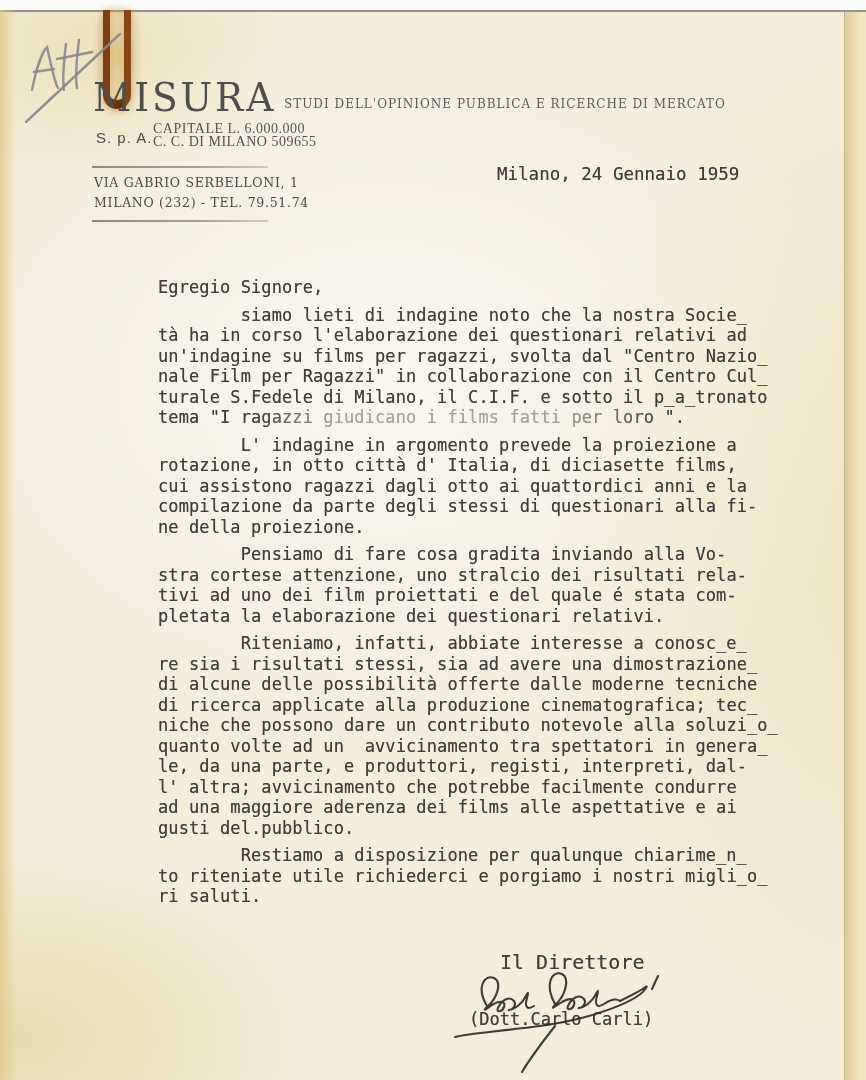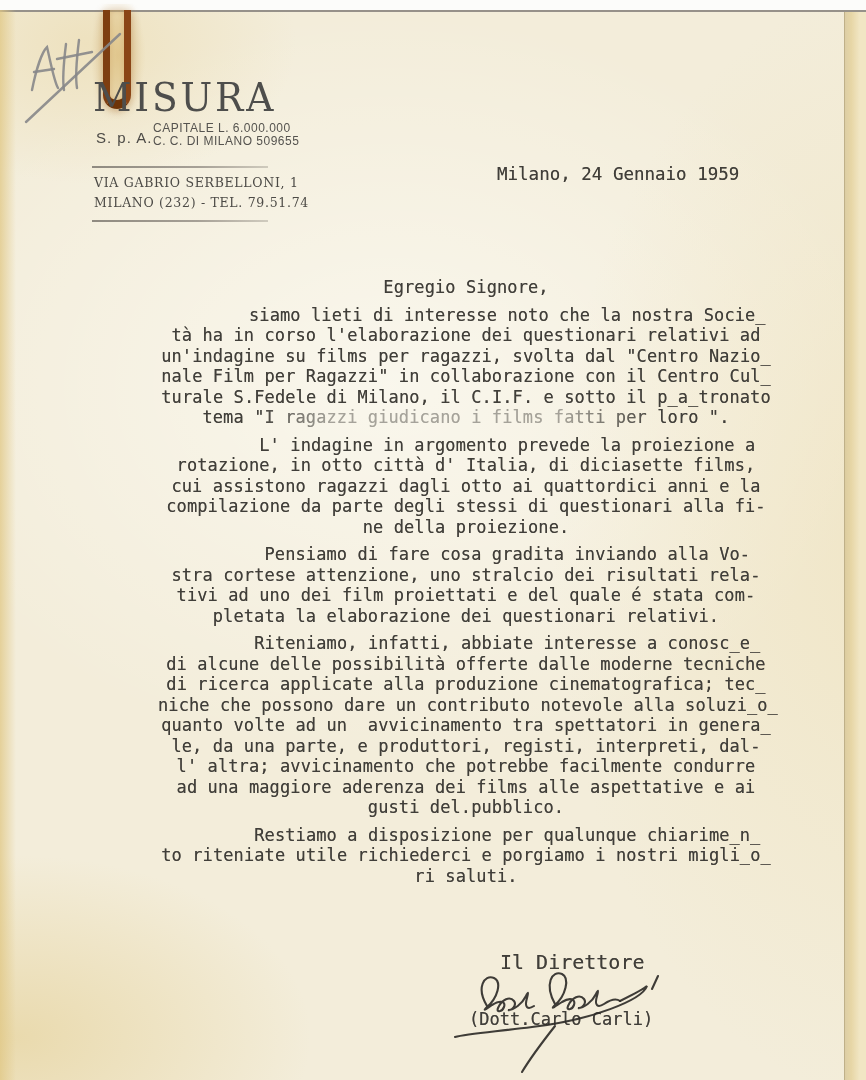--- a/index.html
+++ b/index.html
@@ -30,31 +30,31 @@
 
   
   .pencil{position:absolute;left:16px;top:24px;width:112px;height:104px;}
   .pencil path{fill:none;stroke:#87878a;stroke-width:2.4;stroke-linecap:round;opacity:.9;}
   .brand{position:absolute;left:93px;top:74px;font-family:"DejaVu Serif",serif;
     font-size:40px;letter-spacing:3px;color:#4e4e4c;transform:scaleX(.94);transform-origin:left;}
   .tagline{position:absolute;left:284px;top:97px;font-family:"DejaVu Serif",serif;
     font-size:12px;letter-spacing:1px;color:#5a5a57;}
   .spa{position:absolute;left:96px;top:129px;font-family:Liberation Sans, sans-serif;
     font-size:15px;color:#4c4a46;letter-spacing:1px;}
-  .caps{position:absolute;left:153px;top:122px;font-family:Liberation Sans, sans-serif;
-    font-size:12px;letter-spacing:.5px;color:#55534f;line-height:13px;}
+  .caps{position:absolute;left:153px;top:122px;font-family:Liberation Serif, serif;
+    font-size:14px;letter-spacing:.5px;color:#55534f;line-height:13px;}
   .rule{position:absolute;left:92px;width:176px;height:2px;
     background:linear-gradient(90deg,#8f8a80,#a6a096 60%,rgba(150,145,135,.4));}
   .rule1{top:166px;} .rule2{top:220px;}
   .addr{position:absolute;left:94px;font-family:"DejaVu Serif",serif;
     font-size:12.5px;letter-spacing:.7px;color:#4c4a46;}
   .addr1{top:175px;} .addr2{top:195px;}
 
   
-  .typed{color:#403e39;text-shadow:0 0 .5px rgba(64,62,57,.65);text-align:center;}
+  .typed{color:#403e39;text-shadow:0 0 .5px rgba(64,62,57,.65);}
   .date{position:absolute;left:497px;top:164px;font-size:17.5px;}
   .body{position:absolute;left:158px;top:277px;width:616px;font-size:17px;letter-spacing:.1px;}
   .ln{white-space:pre;line-height:20.5px;height:20.5px;}
   .para{margin-top:7px;}
   .fade-a{-webkit-mask-image:linear-gradient(90deg,#000 45%,rgba(0,0,0,.45) 58% 88%,#000 97%);
           mask-image:linear-gradient(90deg,#000 45%,rgba(0,0,0,.45) 58% 88%,#000 97%);}
   .fade-b{-webkit-mask-image:linear-gradient(90deg,#000 16%,rgba(0,0,0,.45) 28% 66%,#000 82%);
           mask-image:linear-gradient(90deg,#000 16%,rgba(0,0,0,.45) 28% 66%,#000 82%);}
   .fade-c{-webkit-mask-image:linear-gradient(90deg,#000 2%,rgba(0,0,0,.4) 9% 38%,#000 52%);
           mask-image:linear-gradient(90deg,#000 2%,rgba(0,0,0,.4) 9% 38%,#000 52%);}
@@ -79,37 +79,38 @@
   <svg class="pencil" viewBox="0 0 112 104">
     <path d="M104,10 L10,98"></path>
     <path d="M16,66 C20,46 26,28 31,23 C35,40 38,57 42,64"></path>
     <path d="M18,48 L38,45"></path>
     <path d="M50,20 C48,36 46,54 48,66"></path>
     <path d="M63,16 C61,32 59,52 61,64"></path>
     <path d="M41,35 L76,28"></path>
   </svg>
 
   <div class="brand">MISURA</div>
+  <div class="tagline">STUDI DELL'OPINIONE PUBBLICA E RICERCHE DI MERCATO</div>
   <div class="spa">S. p. A.</div>
   <div class="caps">
     <div>CAPITALE L. 6.000.000</div>
     <div>C. C. DI MILANO 509655</div>
   </div>
   <div class="rule rule1"></div>
   <div class="addr addr1">VIA GABRIO SERBELLONI, 1</div>
   <div class="addr addr2">MILANO (232) - TEL. 79.51.74</div>
   <div class="rule rule2"></div>
 
   <div class="date typed">Milano, 24 Gennaio 1959</div>
 
   <div class="body typed">
     <div class="ln">Egregio Signore,</div>
 
     <div class="para">
-      <div class="ln">        siamo lieti di interesse noto che la nostra Socie̲</div>
+      <div class="ln">        siamo lieti di indagine noto che la nostra Socie̲</div>
       <div class="ln">tà ha in corso l'elaborazione dei questionari relativi ad</div>
       <div class="ln">un'indagine su films per ragazzi, svolta dal "Centro Nazio̲</div>
       <div class="ln">nale Film per Ragazzi" in collaborazione con il Centro Cul̲</div>
       <div class="ln">turale S.Fedele di Milano, il C.I.F. e sotto il p̲a̲tronato</div>
       <div class="ln fade-b">tema "I ragazzi giudicano i films fatti per loro ".</div>
     </div>
 
     <div class="para">
       <div class="ln">        L' indagine in argomento prevede la proiezione a</div>
       <div class="ln">rotazione, in otto città d' Italia, di diciasette films,</div>
@@ -120,20 +121,21 @@
 
     <div class="para">
       <div class="ln">        Pensiamo di fare cosa gradita inviando alla Vo-</div>
       <div class="ln">stra cortese attenzione, uno stralcio dei risultati rela-</div>
       <div class="ln">tivi ad uno dei film proiettati e del quale é stata com-</div>
       <div class="ln">pletata la elaborazione dei questionari relativi.</div>
     </div>
 
     <div class="para">
       <div class="ln">        Riteniamo, infatti, abbiate interesse a conosc̲e̲</div>
+      <div class="ln">re sia i risultati stessi, sia ad avere una dimostrazione̲</div>
       <div class="ln">di alcune delle possibilità offerte dalle moderne tecniche</div>
       <div class="ln">di ricerca applicate alla produzione cinematografica; tec̲</div>
       <div class="ln">niche che possono dare un contributo notevole alla soluzi̲o̲</div>
       <div class="ln">quanto volte ad un  avvicinamento tra spettatori in genera̲</div>
       <div class="ln">le, da una parte, e produttori, registi, interpreti, dal-</div>
       <div class="ln">l' altra; avvicinamento che potrebbe facilmente condurre</div>
       <div class="ln">ad una maggiore aderenza dei films alle aspettative e ai</div>
       <div class="ln">gusti del.pubblico.</div>
     </div>
 

